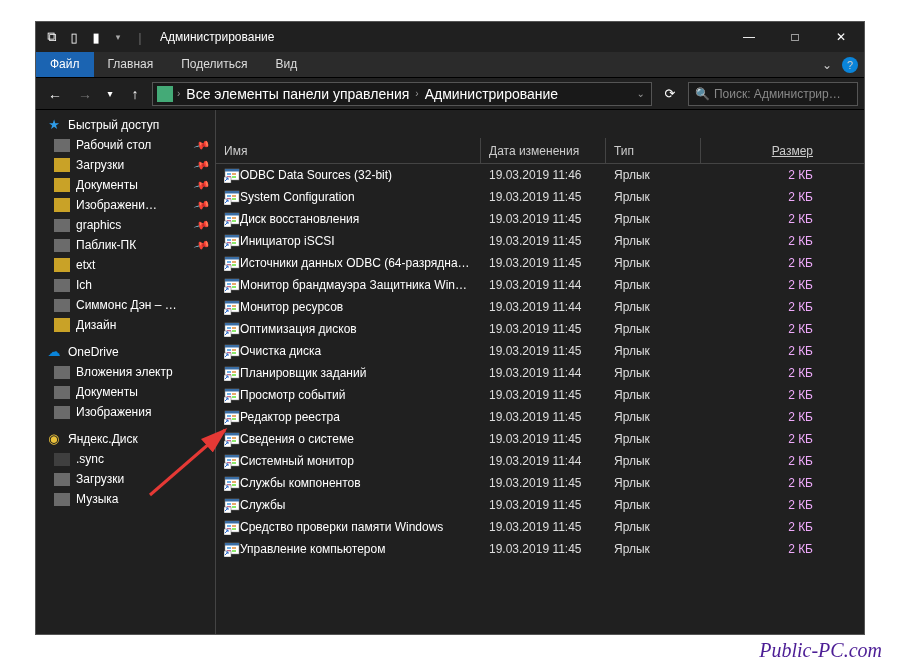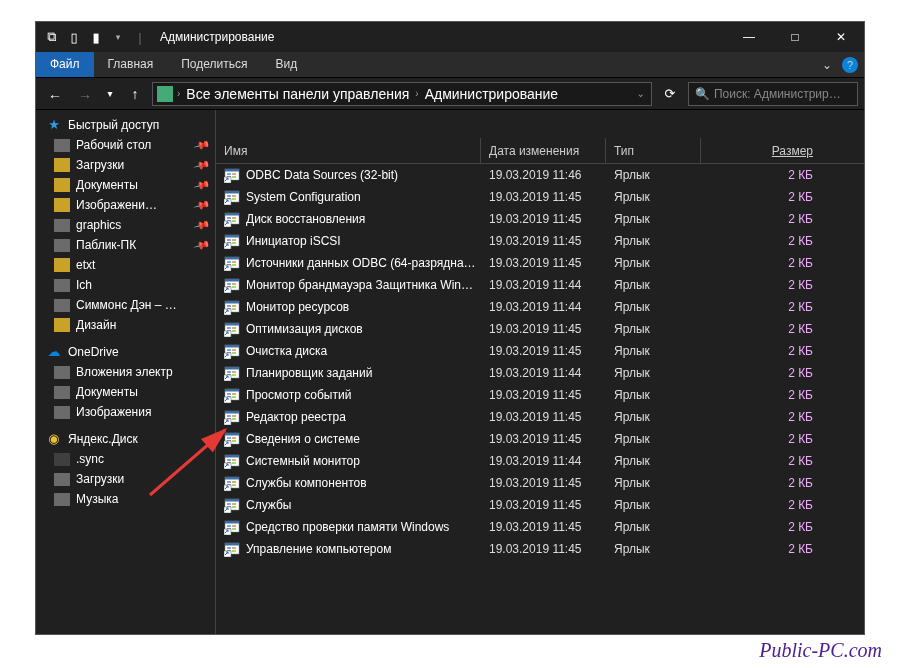--- a/index.html
+++ b/index.html
@@ -56,21 +56,21 @@
   
   .files { flex:1; overflow:auto;margin-top:28px;}
   .header-row { display:flex; border-bottom:1px solid #444; color:#ccc; font-size:12px; height:26px; align-items:center;}
   .col { padding:0 8px; border-right:1px solid #444; height:100%; display:flex; align-items:center;}
   .col.name { width:265px;}
   .col.date { width:125px;}
   .col.type { width:95px;}
   .col.size { width:120px; justify-content:flex-end; border-right:none;text-decoration:underline;}
   .row { display:flex; height:22px; align-items:center; color:#fff; font-size:12px;}
   .row .cell { padding:0 8px;}
-  .row .cell.name { width:265px; display:flex; align-items:center; gap:6px; white-space:nowrap; overflow:hidden;}
+  .row .cell.name { width:265px; display:flex; align-items:center; white-space:nowrap; overflow:hidden;}
   .row .cell.date { width:125px; color:#ddd;}
   .row .cell.type { width:95px; color:#ddd;}
   .row .cell.size { width:120px; text-align:right; color:#f0abfc;}
   .ficon { width:16px; height:16px; display:inline-flex; align-items:center; justify-content:center; font-size:12px; flex-shrink:0;}
   .ficon svg { width:16px; height:16px; }
   
   .arrow {
     position:absolute; left:145px; top:420px; width:100px; height:80px; pointer-events:none;
   }
   .watermark { position:absolute; right:18px; bottom:6px; color:#4c1d95; font-size:20px; font-family: Georgia, serif; font-style:italic;}

